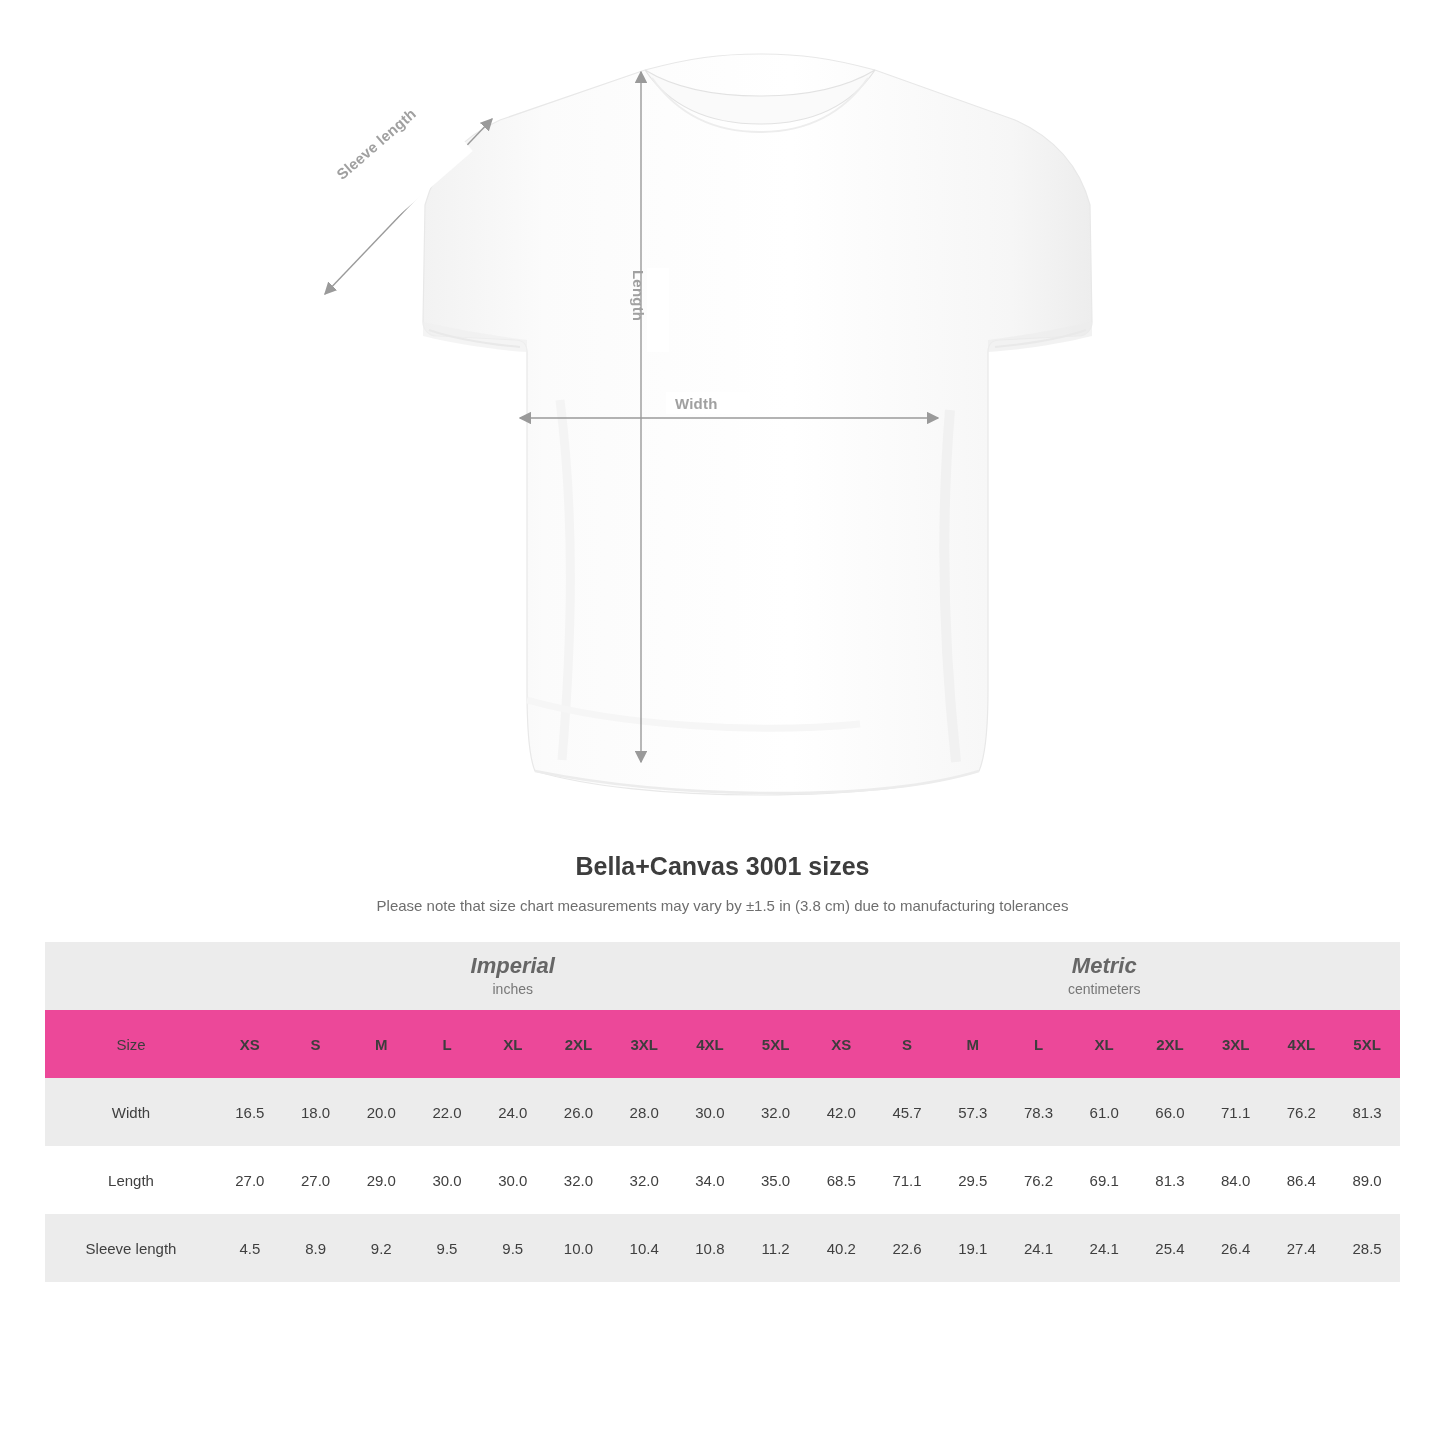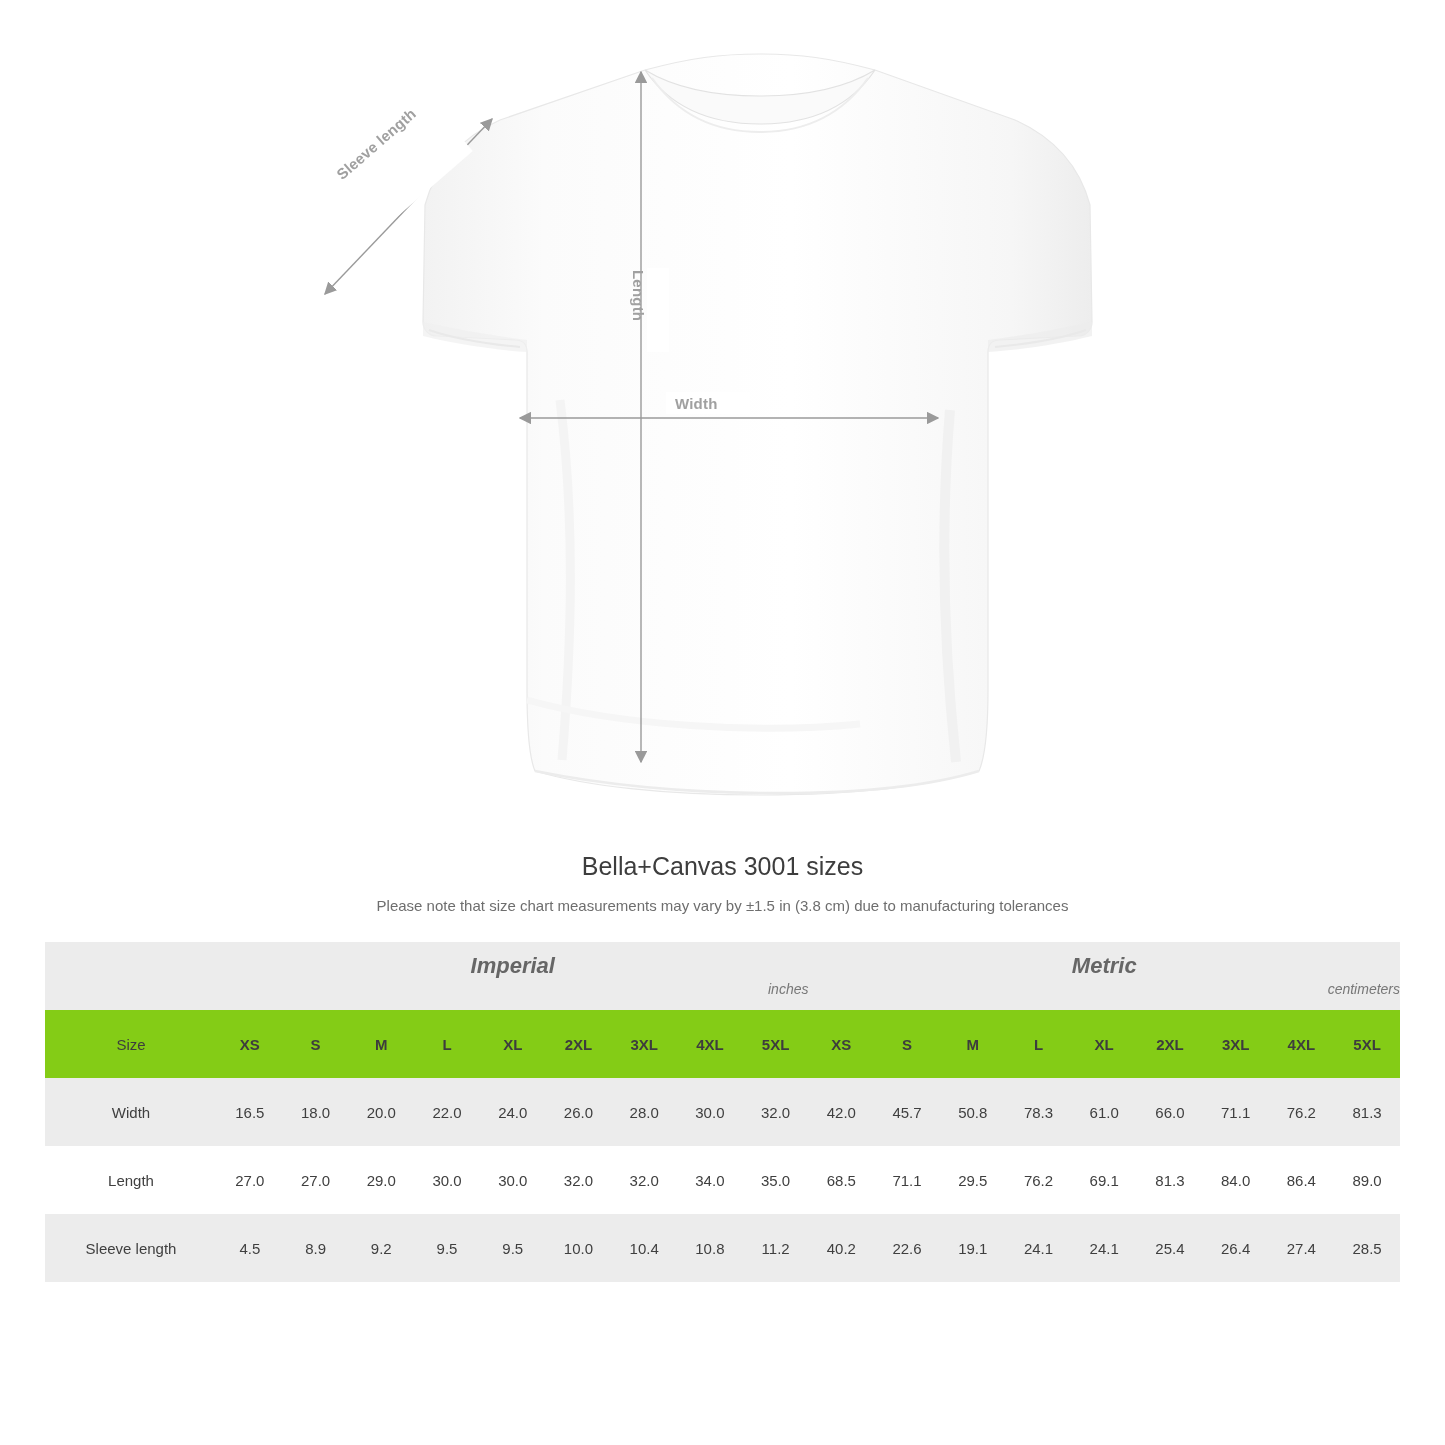--- a/index.html
+++ b/index.html
@@ -52,21 +52,21 @@
     top: 395px;
   }
 
   
   .heading-block {
     text-align: center;
     margin-top: 22px;
   }
   .chart-title {
     font-size: 25px;
-    font-weight: normal;
+    font-weight: bold;
     color: #3d3d3d;
     margin: 0;
   }
   .chart-note {
     font-size: 15px;
     color: #6e6e6e;
     margin: 16px 0 0 0;
   }
 
   
@@ -98,39 +98,37 @@
   .unit-name {
     font-size: 22px;
     font-style: italic;
     font-weight: bold;
     color: #666666;
     display: block;
     line-height: 1.25;
   }
   .unit-sub {
     font-size: 14px;
-    font-style: italic;
     color: #777777;
     display: block;
     line-height: 1.5;
-    text-align: right;
   }
   .row-head {
     font-weight: bold;
     color: #3d3d3d;
     background: #ffffff;
   }
   tr.shaded td {
     background: #ececec;
   }
   tr.plain td {
     background: #ffffff;
   }
   tr.header-row td {
-    background: #84cc16;
+    background: #ec4899;
     font-weight: bold;
     color: #3d3d3d;
   }
   tr.header-row td.row-head {
     font-weight: normal;
   }
   col.firstcol { width: 172px; }
 </style>
 </head>
 <body>
@@ -265,21 +263,21 @@
         <td>18.0</td>
         <td>20.0</td>
         <td>22.0</td>
         <td>24.0</td>
         <td>26.0</td>
         <td>28.0</td>
         <td>30.0</td>
         <td>32.0</td>
         <td>42.0</td>
         <td>45.7</td>
-        <td>50.8</td>
+        <td>57.3</td>
         <td>78.3</td>
         <td>61.0</td>
         <td>66.0</td>
         <td>71.1</td>
         <td>76.2</td>
         <td>81.3</td>
       </tr>
 
       <tr class="plain">
         <td class="row-head">Length</td>

